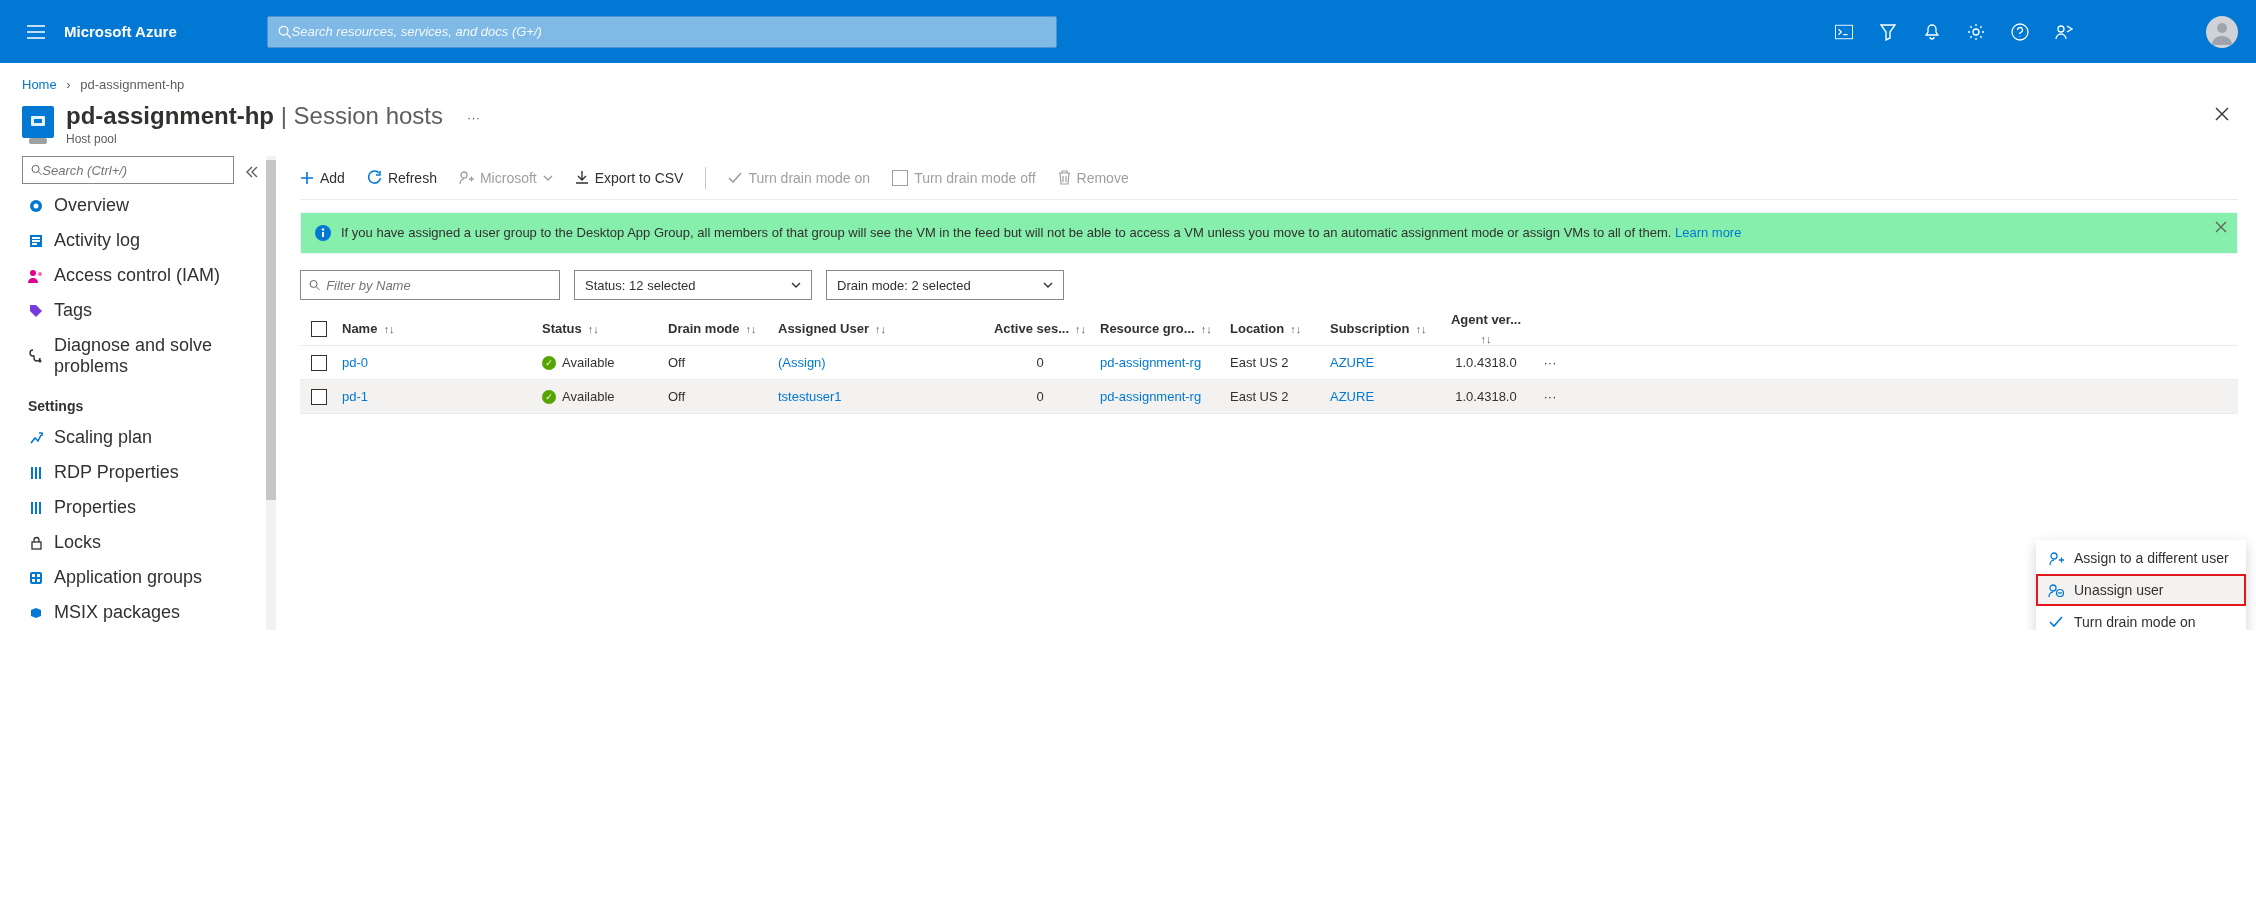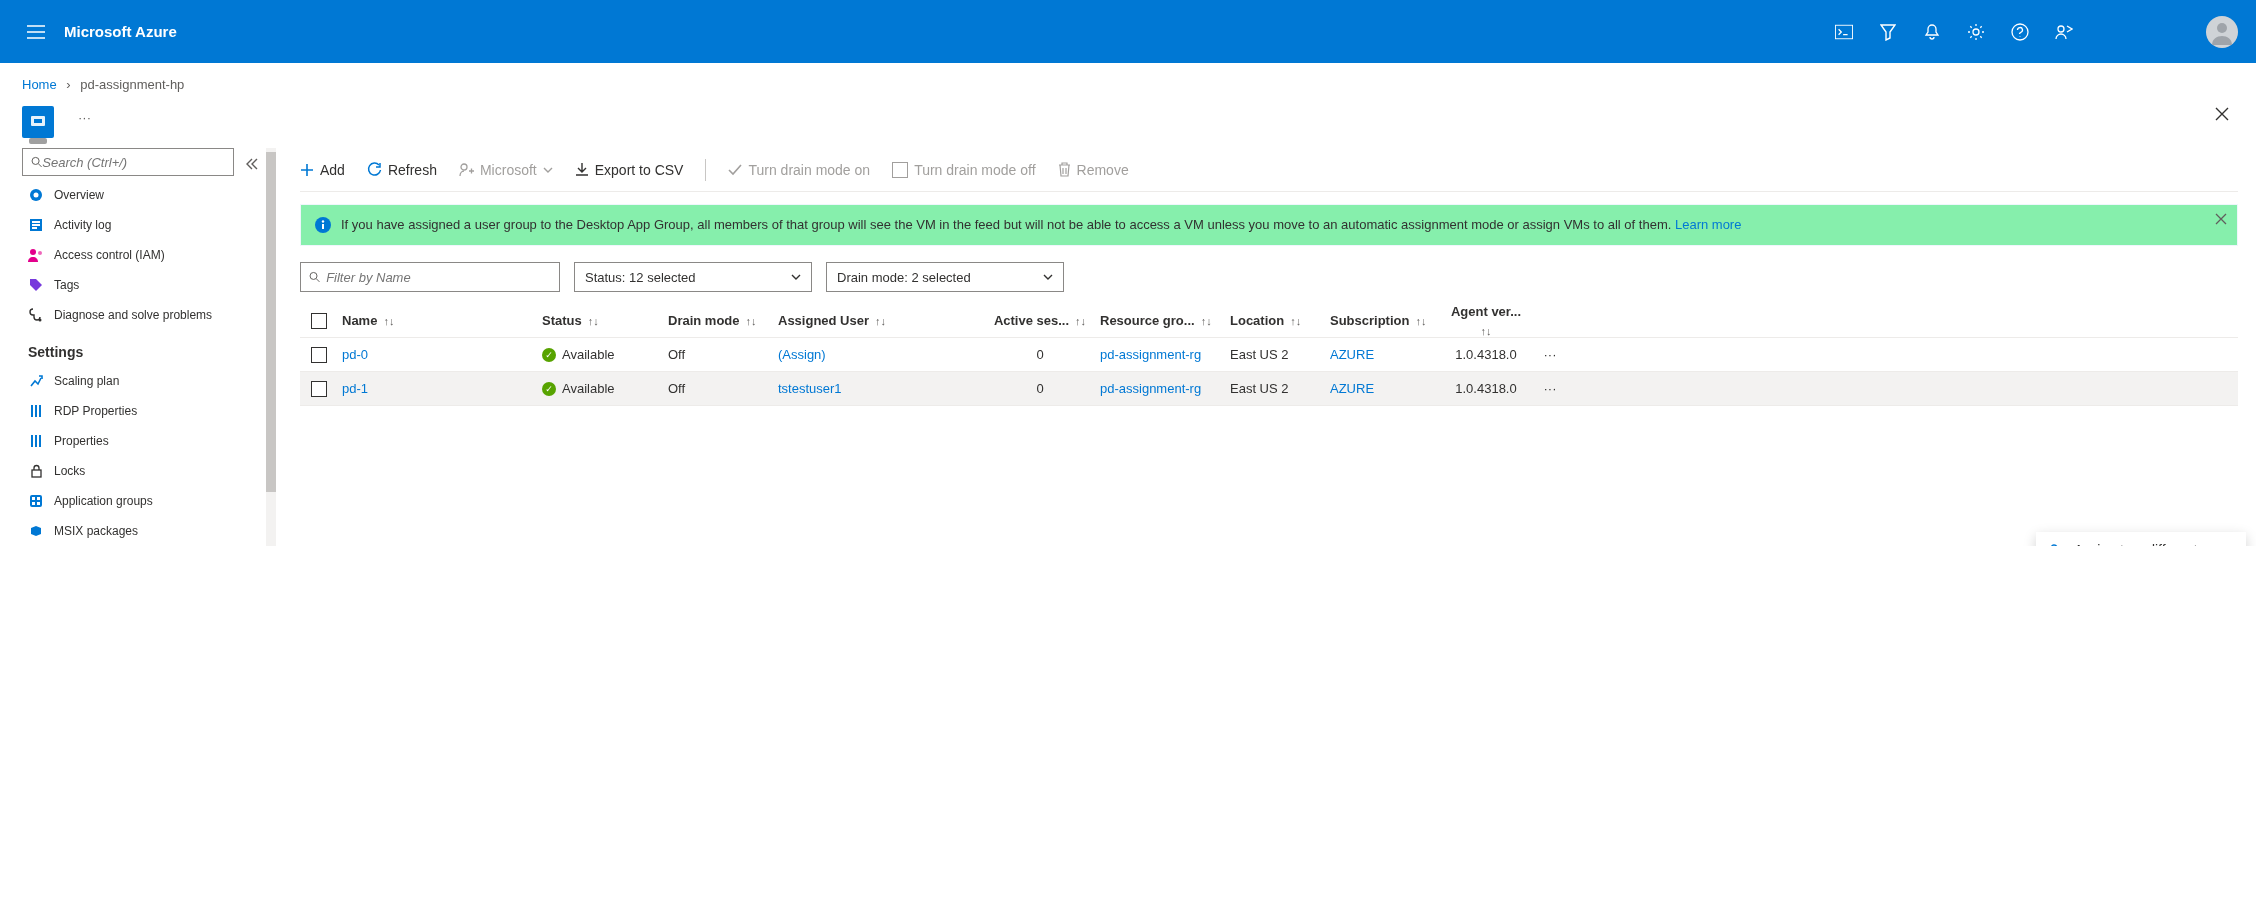--- a/index.html
+++ b/index.html
@@ -33,21 +33,21 @@
   .page-more { margin-left: 12px; margin-top: 8px; color:#605e5c; cursor:pointer; }
   .page-close { margin-left: auto; margin-top: 4px; margin-right: 4px; cursor:pointer; }
 
   
   .layout { display: flex; padding: 0 0 0 22px; }
   .sidebar { width: 244px; flex-shrink: 0; padding-right: 8px; }
   .side-search { display:flex; align-items:center; border:1px solid #8a8886; height:28px; padding:0 8px; width: 216px; margin-bottom: 4px; }
   .side-search input { border:none; outline:none; font-size:13px; width:100%; font-style: italic; }
   .collapse-btn { margin-left: 12px; color: #605e5c; cursor:pointer; }
   .side-row { display:flex; align-items:center; }
-  .navitem { display:flex; align-items:center; gap:10px; padding: 7px 6px; font-size: 12px; cursor:pointer; color:#323130; }
+  .navitem { display:flex; align-items:center; gap:10px; padding: 7px 6px; font-size: 18px; cursor:pointer; color:#323130; }
   .navicon { width:16px; height:16px; flex-shrink:0; display:flex; align-items:center; justify-content:center; }
   .section-hdr { font-weight:600; font-size:14px; padding: 14px 6px 6px; }
   .scrollbar { width:10px; background:#f3f2f1; display:flex; justify-content:center; }
   .scrollbar-thumb { width:10px; background:#c8c6c4; height:340px; margin-top:4px; }
 
   
   .content { flex:1; padding: 0 18px 0 24px; position: relative; }
   .toolbar { display:flex; align-items:center; gap: 22px; height: 44px; border-bottom: 1px solid #edebe9; }
   .tbtn { display:flex; align-items:center; gap:6px; font-size:14px; cursor:pointer; color:#323130; }
   .tbtn.disabled { color:#a19f9d; cursor:default; }
@@ -95,20 +95,29 @@
 </head>
 <body>
 
 <div class="topbar">
   <div class="hamburger">
     <svg width="18" height="14" viewBox="0 0 18 14" fill="none">
         <path d="M0 1h18M0 7h18M0 13h18" stroke="#fff" stroke-width="1.6"></path>
       </svg>
   </div>
   <div class="brand">Microsoft Azure</div>
+  <div class="search-wrap">
+    <div class="search-box">
+      <svg width="14" height="14" viewBox="0 0 16 16">
+          <circle cx="6.5" cy="6.5" r="5" stroke="#fff" stroke-width="1.5" fill="none"></circle>
+          <path d="M10.5 10.5L15 15" stroke="#fff" stroke-width="1.5"></path>
+        </svg>
+      <input type="text" placeholder="Search resources, services, and docs (G+/)" style="">
+    </div>
+  </div>
   <div class="top-icons">
     <div class="top-icon">
         <svg width="18" height="16" viewBox="0 0 20 16">
           <rect x="0.5" y="0.5" width="19" height="15" stroke="#fff" fill="none"></rect>
           <path d="M4 5l3 3-3 3M9 11h5" stroke="#fff" stroke-width="1.4" fill="none"></path>
         </svg>
       </div>
     <div class="top-icon">
         <svg width="16" height="18" viewBox="0 0 16 18">
           <path d="M1 2h14l-5 7v6l-4 2v-8L1 2z" stroke="#fff" fill="none" stroke-width="1.4"></path>
@@ -151,20 +160,28 @@
   <span class="sep">›</span>
   <span class="cur">pd-assignment-hp</span>
 </div>
 
 <div class="pagehdr">
   <div class="res-icon">
     <svg width="18" height="18" viewBox="0 0 18 18">
         <rect x="2" y="3" width="14" height="10" rx="1" fill="#fff" opacity="0.9"></rect>
         <rect x="5" y="6" width="8" height="4" fill="#0078d4"></rect>
       </svg>
+  </div>
+  <div>
+    <div class="pagetitle">
+      <span>pd-assignment-hp</span>
+      <span class="thin"> | </span>
+      <span class="thin">Session hosts</span>
+    </div>
+    <div class="subtitle">Host pool</div>
   </div>
   <div class="page-more">···</div>
   <div class="page-close">
     <svg width="16" height="16" viewBox="0 0 16 16">
         <path d="M2 2l12 12M14 2L2 14" stroke="#323130" stroke-width="1.4"></path>
       </svg>
   </div>
 </div>
 
 <div class="layout">

